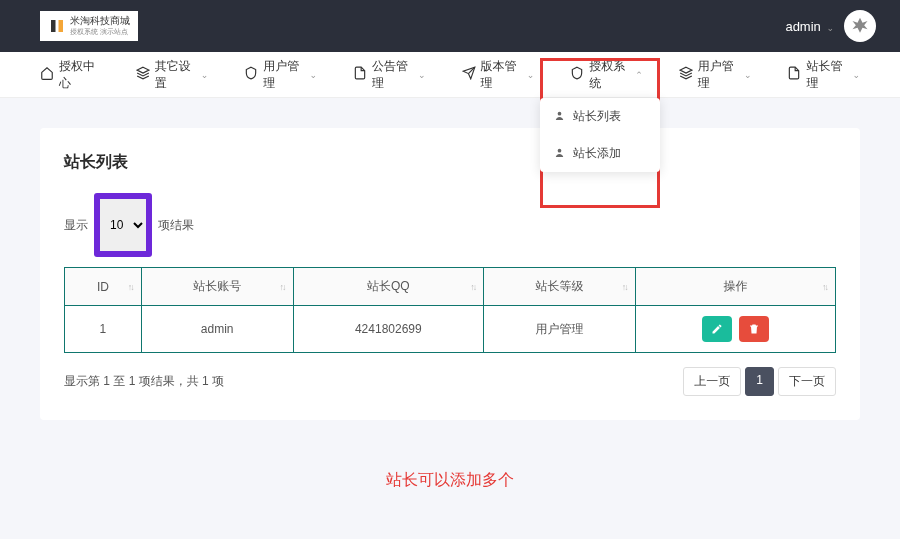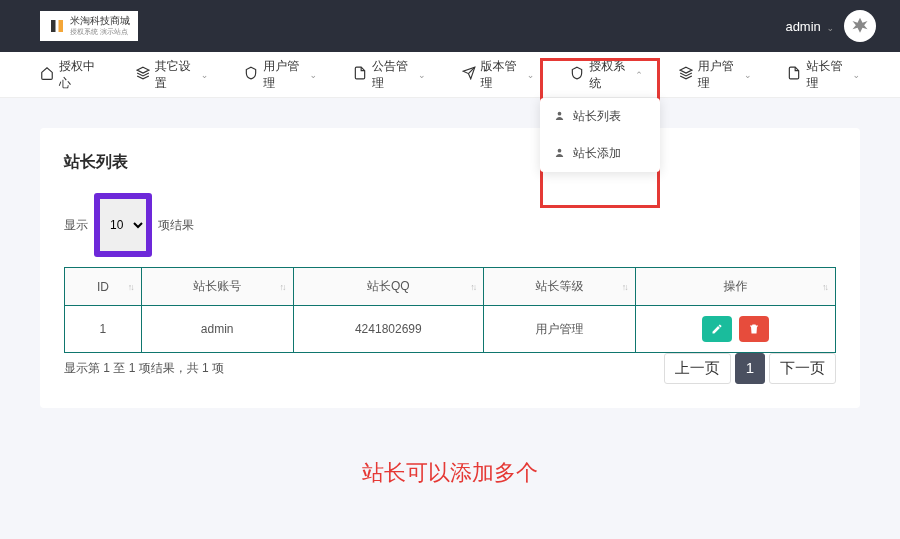--- a/index.html
+++ b/index.html
@@ -28,27 +28,27 @@
 .length-ctrl select, .search-ctrl input { border: 6px solid #6d28d9; padding: 18px 6px; font-size: 12px; border-radius: 3px; }
 .search-ctrl input { width: 130px; height: 24px; }
 table { width: 100%; border-collapse: collapse; }
 th, td { border: 1px solid #0f766e; padding: 10px 12px; text-align: center; font-size: 12px; color: #555; }
 th { background: #fafafa; font-weight: 500; position: relative; }
 .sort { font-size: 9px; color: #bbb; position: absolute; right: 8px; top: 50%; transform: translateY(-50%); letter-spacing: -2px; }
 .btn-edit, .btn-del { border: none; border-radius: 4px; width: 30px; height: 26px; cursor: pointer; color: #fff; margin: 0 2px; display: inline-flex; align-items: center; justify-content: center; }
 .btn-edit { background: #1abc9c; }
 .btn-del { background: #e74c3c; }
 .btn-edit svg, .btn-del svg { width: 12px; height: 12px; }
-.table-footer { display: flex; justify-content: space-between; align-items: center; margin-top: 0; font-size: 12px; color: #555; }
+.table-footer { display: flex; justify-content: space-between; align-items: center; margin-top: 14px; font-size: 12px; color: #555; }
 .pagination { display: flex; gap: 4px; }
-.page-btn { border: 1px solid #ddd; padding: 5px 10px; border-radius: 3px; background: #fff; color: #333; cursor: pointer; font-size: 15px; }
+.page-btn { border: 1px solid #ddd; padding: 5px 10px; border-radius: 3px; background: #fff; color: #333; cursor: pointer; font-size: 12px; }
 .page-btn.active { background: #4a5060; color: #fff; border-color: #4a5060; }
 .watermark { text-align: center; margin-top: 20px; pointer-events: none; }
 .wm-url { font-family: "Times New Roman", serif; font-size: 22px; color: #888; letter-spacing: 1px; }
-.wm-note { font-size: 22px; color: #e53935; margin-top: 6px; }
+.wm-note { font-size: 16px; color: #e53935; margin-top: 6px; }
 </style>
 </head>
 <body>
 
 <div class="topbar">
   <div class="logo">
     <span class="logo-icon">
       <svg viewBox="0 0 24 24">
           <rect x="4" y="4" width="6" height="16" fill="#333"></rect>
           <rect x="14" y="4" width="6" height="16" fill="#f4a638"></rect>

